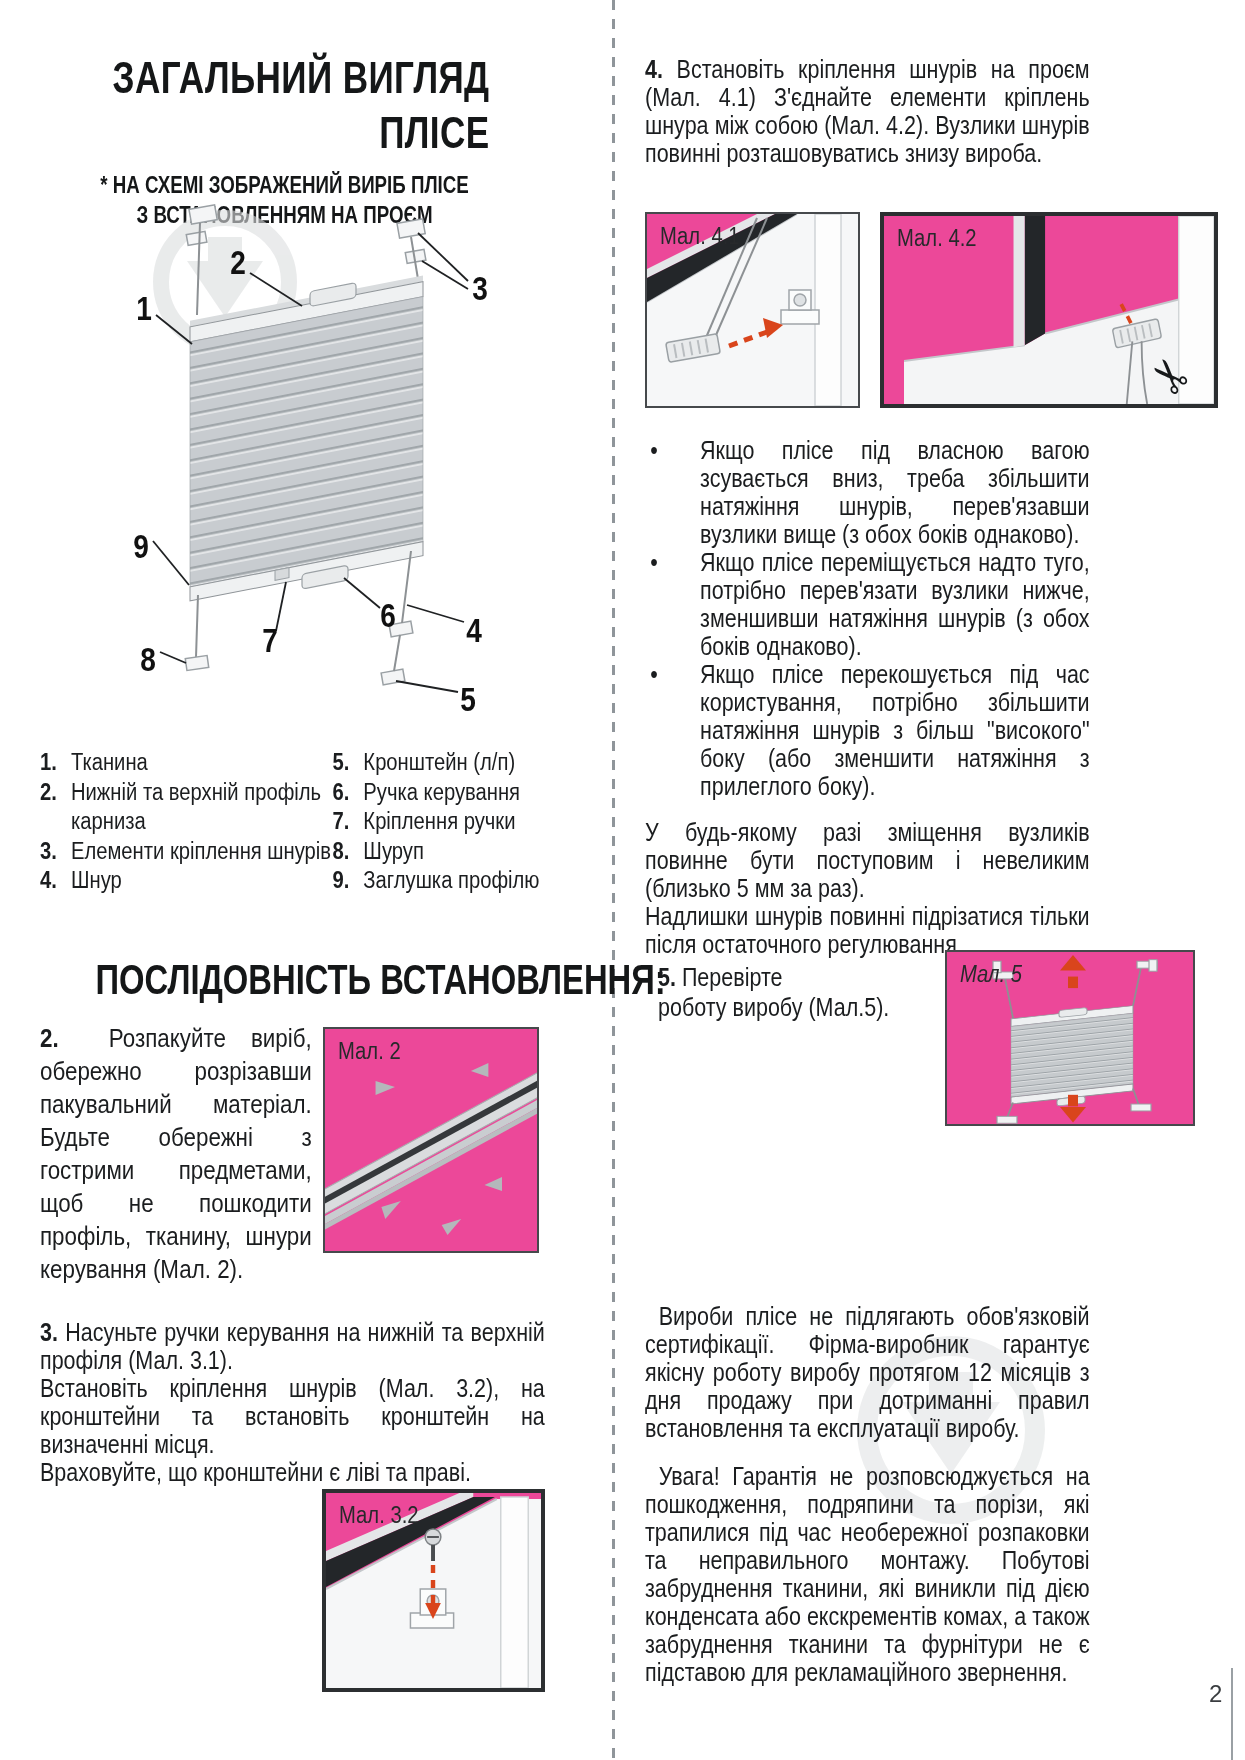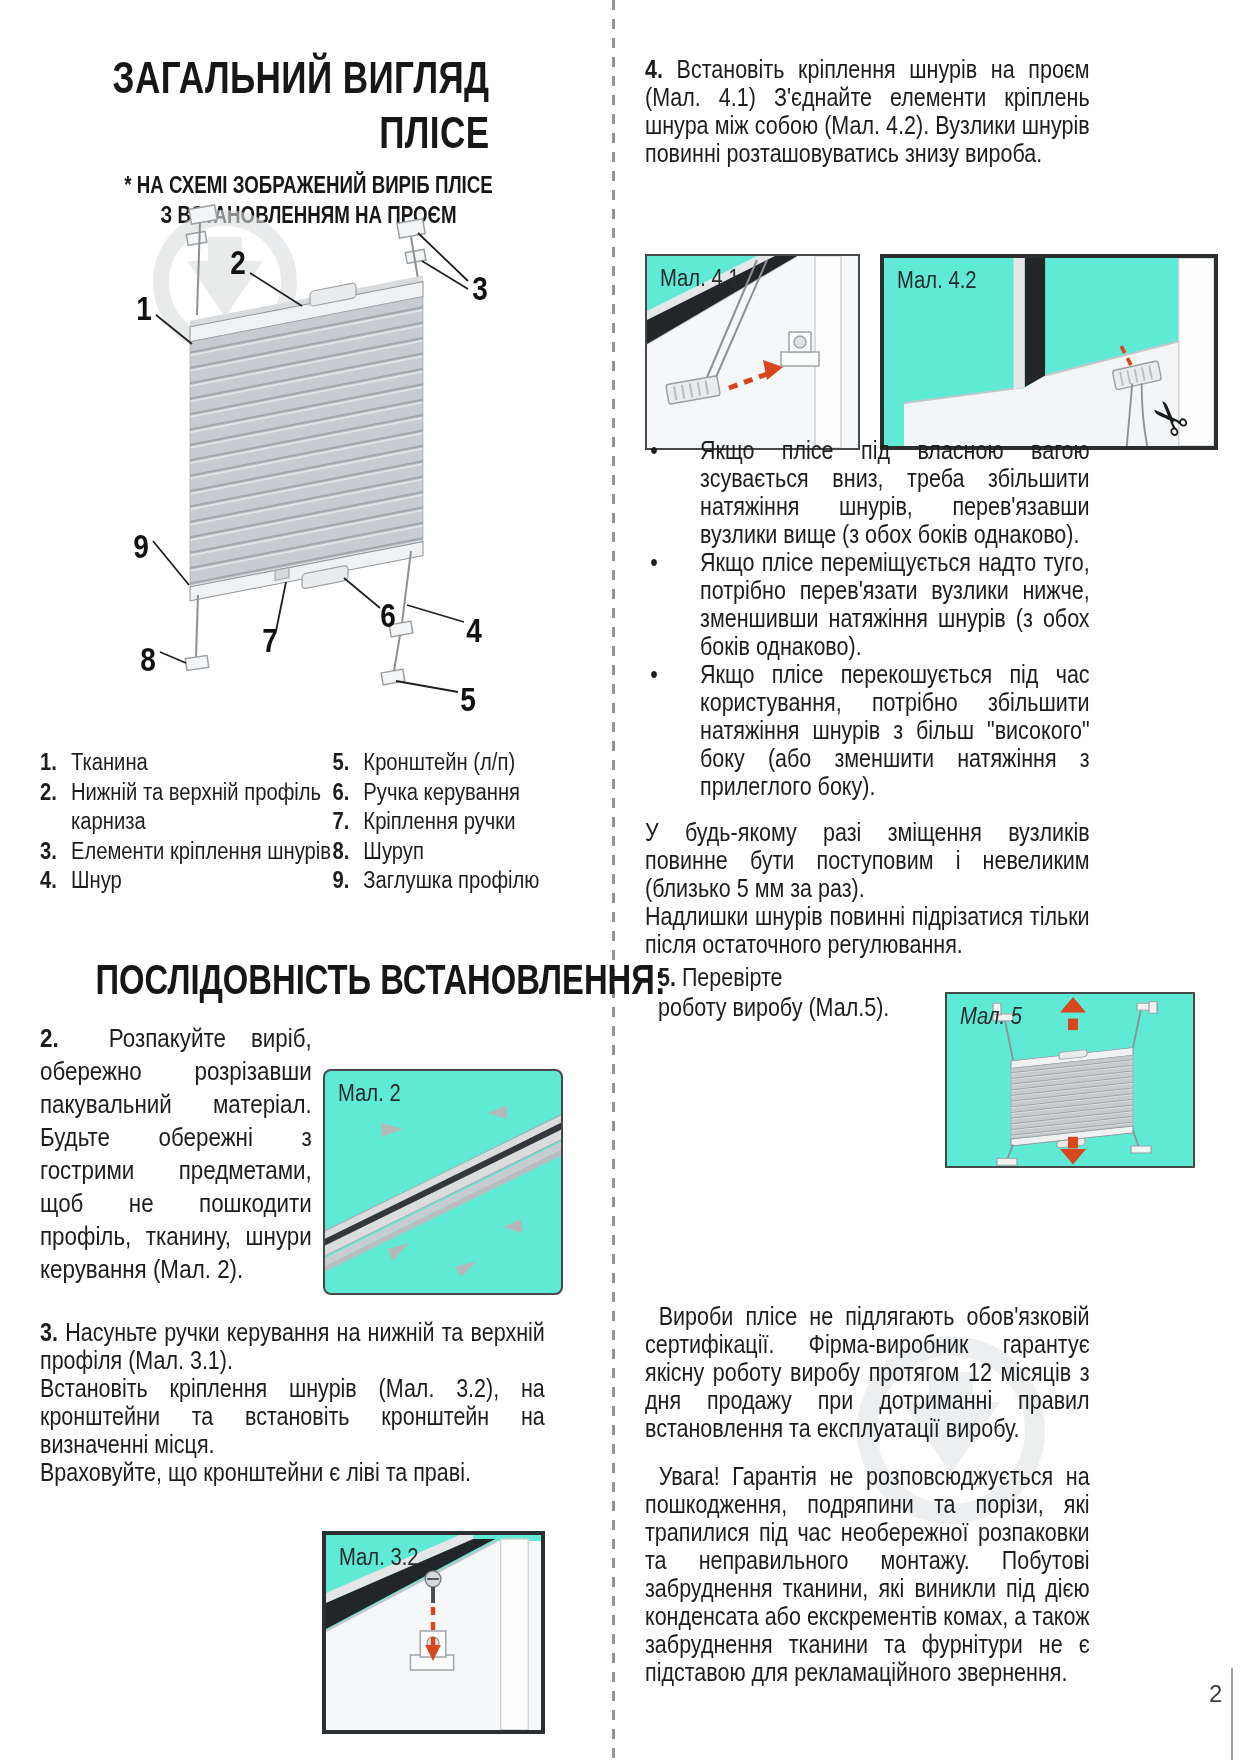--- a/index.html
+++ b/index.html
@@ -6,28 +6,28 @@
   #page{position:relative;width:1245px;height:1760px;background:#ffffff;overflow:hidden;
         font-family:"Liberation Sans",sans-serif;color:#1b1d1f;}
   .blk{position:absolute;z-index:2;}
   .b{font-weight:700;}
   .m0{margin:0;}
   .jp{text-align:justify;}
   .txt{font-size:25px;line-height:28px;transform:scaleX(.86);transform-origin:0 0;}
   .txt2{font-size:26px;line-height:33px;transform:scaleX(.86);transform-origin:0 0;}
   .cond{display:block;font-weight:700;white-space:nowrap;transform:scaleX(.78);transform-origin:50% 50%;}
   .title{left:40px;top:50px;width:505px;text-align:right;font-size:45px;line-height:55px;letter-spacing:.5px;color:#151718;}
-  .subtitle{left:56px;top:170px;width:505px;text-align:center;font-size:24px;line-height:30px;color:#151718;}
+  .subtitle{left:32px;top:170px;width:505px;text-align:center;font-size:24px;line-height:30px;color:#151718;}
   .seqhead{left:40px;top:956px;width:505px;text-align:center;font-size:42px;line-height:48px;color:#151718;}
   .warhead{left:645px;top:1212px;width:448px;text-align:center;font-size:45px;line-height:50px;color:#151718;}
   .parts{display:flex;font-size:23.5px;line-height:29.5px;}
   .pitem{display:flex;margin:0;}
   .pnum{width:36px;flex:none;font-weight:700;}
   .plabel{flex:1;}
-  .figbox{position:absolute;z-index:2;background:#5eead4;border:2px solid #46494c;box-sizing:border-box;margin-top:42px;}
+  .figbox{position:absolute;z-index:2;background:#ec4899;border:2px solid #46494c;box-sizing:border-box;}
   .figthick{border-width:4px;border-color:#2c2f31;}
   .figlabel{position:absolute;left:13px;top:9px;font-size:23px;color:#27292b;transform:scaleX(.88);transform-origin:0 0;z-index:3;}
   .figbox svg{display:block;width:100%;height:100%;}
   .dlab{position:absolute;font-size:33px;font-weight:700;color:#111;transform:translate(-50%,-50%) scaleX(.85);z-index:3;}
   .divider{position:absolute;left:612px;top:0;width:3px;height:1760px;z-index:1;
            background:repeating-linear-gradient(to bottom,#8f959a 0 10px,transparent 10px 19px);}
   .bullet{display:flex;margin:0;}
   .bdot{width:58px;flex:none;padding-left:6px;}
   .btext{flex:1;text-align:justify;}
   .indent{text-indent:16px;}
@@ -163,21 +163,21 @@
     </div>
   </div>
 
   <div class="blk seqhead">
     <span class="cond">ПОСЛІДОВНІСТЬ ВСТАНОВЛЕННЯ:</span>
   </div>
 
   <div class="blk txt2 jp" style="left:40px;top:1022px;width:316px;">
     <span class="b">2.</span>&nbsp; <span>Розпакуйте виріб, обережно розрізавши пакувальний матеріал. Будьте обережні з гострими предметами, щоб не пошкодити профіль, тканину, шнури керування (Мал. 2).</span>
   </div>
-  <div class="figbox" style="left:323px;top:1027px;width:240px;height:226px;border-radius:8px;">
+  <div class="figbox" style="left:323px;top:1027px;width:216px;height:226px;">
     <span class="figlabel">Мал. 2</span>
     <svg viewBox="0 0 218 222" preserveAspectRatio="none">
       <g transform="rotate(-28 109 120)">
         <rect x="-40" y="128" width="300" height="7" fill="#c9cdd0"></rect>
         <rect x="-40" y="104" width="300" height="22" fill="#dadcde" stroke="#a8acaf" stroke-width="1"></rect>
         <rect x="-40" y="111" width="300" height="6" fill="#35383b"></rect>
         <rect x="-40" y="135" width="300" height="5" fill="#b9bdc0"></rect>
       </g>
       <g fill="#b4b8bb">
         <polygon points="52,52 72,58 52,66"></polygon>

